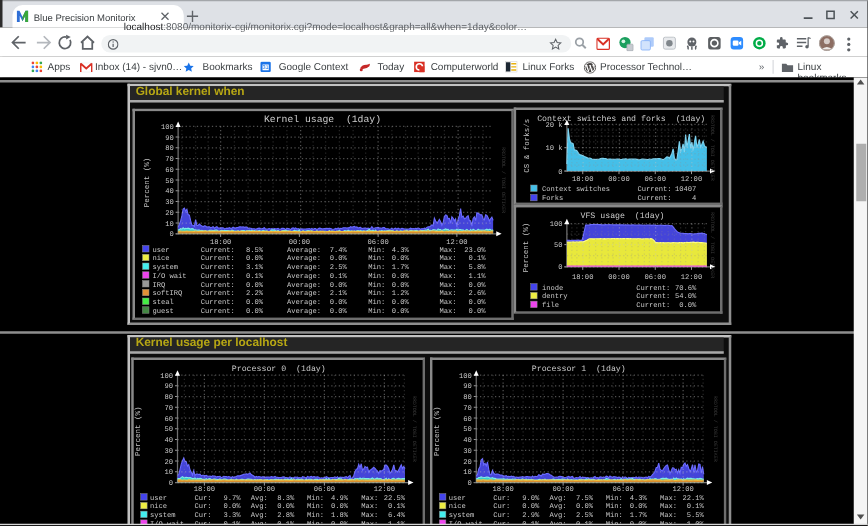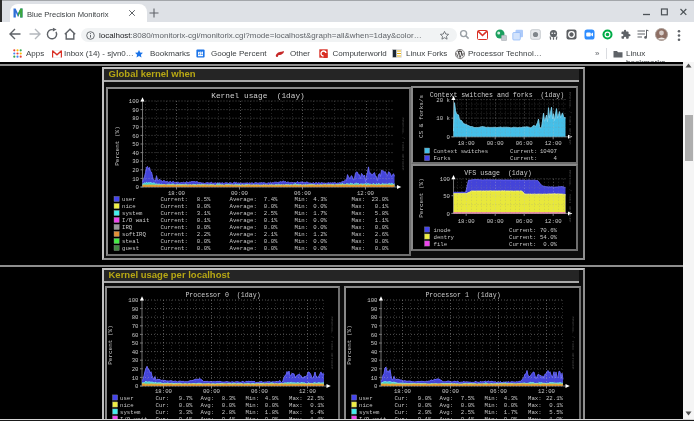--- a/index.html
+++ b/index.html
@@ -37,21 +37,21 @@
   <path d="M47.98,4.90 A4.6,4.6 0 1 1 44.80,2.67" fill="none" stroke="#5f6368" stroke-width="1.4"></path>
   <path d="M44.9,0.7 L48.6,2.6 L44.9,4.5 Z" fill="#5f6368"></path>
   <path d="M56.8,7.2 L62,2.2 L67.2,7.2 M58.2,6.5 L58.2,12 L65.8,12 L65.8,6.5" fill="none" stroke="#5f6368" stroke-width="1.4"></path>
 </svg>
 <div class="ab" style="left:81px;top:28px;width:376px;height:14px;background:#f1f3f4;border-radius:7px"></div>
 <svg class="ab" style="left:86px;top:30.5px" width="9" height="9" viewBox="0 0 9 9">
   <circle cx="4.5" cy="4.5" r="3.8" fill="none" stroke="#5f6368" stroke-width="0.9"></circle>
   <path d="M4.5,4 L4.5,6.6" stroke="#5f6368" stroke-width="1"></path>
   <circle cx="4.5" cy="2.6" r="0.55" fill="#5f6368"></circle>
 </svg>
-<div class="ab" style="left:99px;top:31px;font-size:8px;white-space:nowrap"><span style="color:#202124">localhost</span><span style="color:#5f6368">:8080/monitorix-cgi/monitorix.cgi?mode=localhost&amp;graph=all&amp;when=1day&amp;color…</span></div>
+<div class="ab" style="left:99px;top:17px;font-size:8px;white-space:nowrap"><span style="color:#202124">localhost</span><span style="color:#5f6368">:8080/monitorix-cgi/monitorix.cgi?mode=localhost&amp;graph=all&amp;when=1day&amp;color…</span></div>
 <svg class="ab" style="left:439px;top:29.5px" width="11" height="11" viewBox="0 0 24 24">
   <path d="M12 3 l2.7 5.8 6.3 0.7 -4.7 4.3 1.3 6.2 -5.6 -3.2 -5.6 3.2 1.3 -6.2 -4.7 -4.3 6.3 -0.7 Z" fill="none" stroke="#5f6368" stroke-width="1.8"></path>
 </svg>
 
 <svg class="ab" style="left:459px;top:29px" width="11" height="11" viewBox="0 0 11 11">
   <circle cx="4.6" cy="4.6" r="3" fill="none" stroke="#9aa0a6" stroke-width="1.4"></circle>
     <path d="M6.8,6.8 L9.6,9.6" stroke="#9aa0a6" stroke-width="1.6"></path>
 </svg>
 <svg class="ab" style="left:477px;top:29.5px" width="11" height="10" viewBox="0 0 11 10">
   <rect x="0.5" y="0.5" width="10" height="9" rx="1" fill="#fff" stroke="#d93025" stroke-width="1"></rect>
@@ -103,21 +103,21 @@
   <path d="M2,11.5 Q6.5,7.5 11,11.5" fill="#efebe9"></path>
   <circle cx="6.5" cy="6.5" r="6" fill="none" stroke="#b0a7a2" stroke-width="0.8"></circle>
 </svg>
 <svg class="ab" style="left:677px;top:28.5px" width="4" height="13" viewBox="0 0 4 13">
   <circle cx="2" cy="2.2" r="1.3" fill="#5f6368"></circle>
     <circle cx="2" cy="6.5" r="1.3" fill="#5f6368"></circle>
     <circle cx="2" cy="10.8" r="1.3" fill="#5f6368"></circle>
 </svg>
 
 <div class="ab" style="left:0;top:45px;width:694px;height:17px;background:#fff"></div>
-<div class="ab" style="left:0;top:45px;width:648px;height:17px;font-size:8px;color:#3c4043">
+<div class="ab" style="left:12px;top:45px;width:648px;height:17px;font-size:8px;color:#3c4043">
   <svg class="ab" style="left:13px;top:4px" width="9" height="9" viewBox="0 0 9 9">
     <circle cx="1.3" cy="1.3" r="1.1" fill="#ea4335"></circle>
       <circle cx="4.5" cy="1.3" r="1.1" fill="#fbbc04"></circle>
       <circle cx="7.7" cy="1.3" r="1.1" fill="#34a853"></circle>
     <circle cx="1.3" cy="4.5" r="1.1" fill="#4285f4"></circle>
       <circle cx="4.5" cy="4.5" r="1.1" fill="#ea4335"></circle>
       <circle cx="7.7" cy="4.5" r="1.1" fill="#fbbc04"></circle>
     <circle cx="1.3" cy="7.7" r="1.1" fill="#34a853"></circle>
       <circle cx="4.5" cy="7.7" r="1.1" fill="#4285f4"></circle>
       <circle cx="7.7" cy="7.7" r="1.1" fill="#ea4335"></circle>
@@ -130,26 +130,26 @@
   <span class="ab" style="left:64px;top:4px">Inbox (14) - sjvn0…</span>
   <svg class="ab" style="left:134px;top:4px" width="10" height="10" viewBox="0 0 24 24">
     <path d="M12 2.5 l2.9 6 6.6 0.7 -4.9 4.5 1.4 6.5 -6 -3.4 -6 3.4 1.4 -6.5 -4.9 -4.5 6.6 -0.7 Z" fill="#1a73e8"></path>
   </svg>
   <span class="ab" style="left:150px;top:4px">Bookmarks</span>
   <svg class="ab" style="left:196px;top:4px" width="9" height="9" viewBox="0 0 9 9">
     <rect x="0.4" y="0.4" width="8.2" height="8.2" rx="1" fill="#1a73e8"></rect>
     <rect x="2" y="2.6" width="5" height="4.6" fill="#fff"></rect>
     <text x="4.5" y="6.4" font-size="4.5" fill="#1a73e8" text-anchor="middle" font-family="Liberation Sans">31</text>
   </svg>
-  <span class="ab" style="left:211px;top:4px">Google Percent</span>
+  <span class="ab" style="left:211px;top:4px">Google Context</span>
   <svg class="ab" style="left:275px;top:4px" width="10" height="9" viewBox="0 0 10 9">
     <path d="M1,5.5 Q3,2.5 6.5,2.8 L9,2 L8.5,4 Q6,6.5 2.5,6.2 Z" fill="#c62828"></path>
     <circle cx="2" cy="6.8" r="1.2" fill="#c62828"></circle>
   </svg>
-  <span class="ab" style="left:290px;top:4px">Other</span>
+  <span class="ab" style="left:290px;top:4px">Today</span>
   <svg class="ab" style="left:318.5px;top:4px" width="9" height="9" viewBox="0 0 9 9">
     <rect x="0.3" y="0.3" width="8.4" height="8.4" fill="#d93025"></rect>
     <circle cx="4.5" cy="4.5" r="2.5" fill="none" stroke="#fff" stroke-width="1.3"></circle>
     <rect x="4.5" y="4" width="4" height="5" fill="#d93025"></rect>
   </svg>
   <span class="ab" style="left:332.5px;top:4px">Computerworld</span>
   <svg class="ab" style="left:392px;top:4px" width="10" height="9" viewBox="0 0 10 9">
     <rect x="0.3" y="0.3" width="9.4" height="8.4" fill="#fff" stroke="#c8c8c8" stroke-width="0.5"></rect>
     <rect x="0.8" y="0.8" width="3.5" height="7.4" fill="#1c2733"></rect>
     <path d="M5,2 L9,2 M5,4.5 L9,4.5 M5,7 L9,7" stroke="#e8b10e" stroke-width="1.1"></path>

